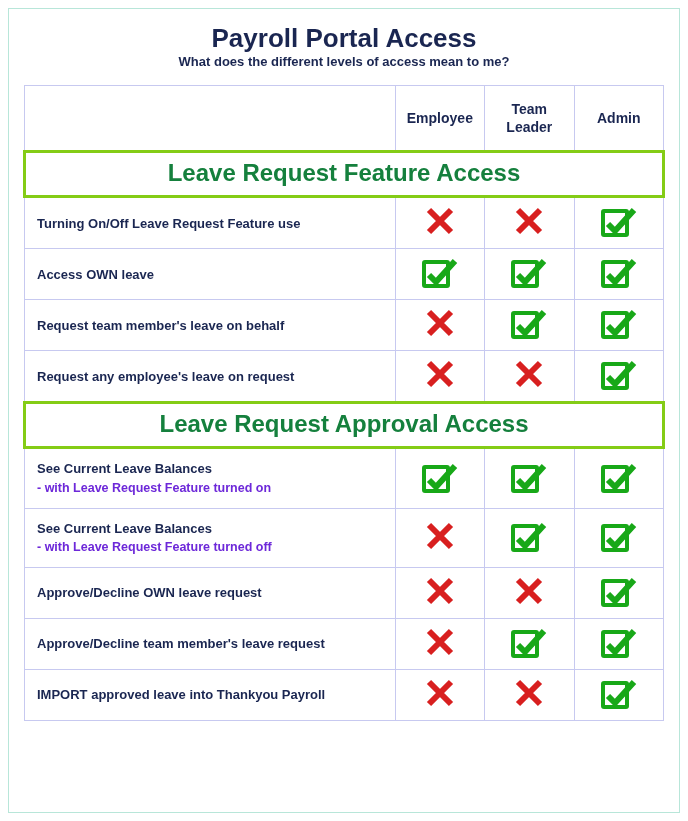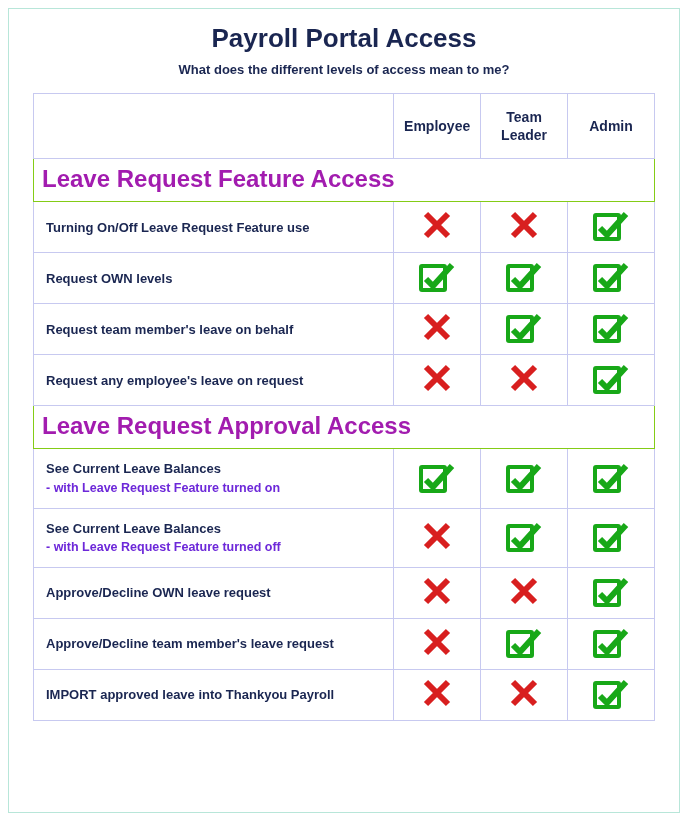--- a/index.html
+++ b/index.html
@@ -5,36 +5,36 @@
     * { box-sizing: border-box; margin: 0; padding: 0; }
     body {
       font-family: -apple-system, BlinkMacSystemFont, "Segoe UI", Arial, sans-serif;
       background: #fff;
       width: 688px;
       height: 821px;
       padding: 8px;
     }
     .wrapper {
       border: 1px solid #b8e6d9;
-      padding: 10px 24px 14px;
+      padding: 10px 14px 14px;
       height: 100%;
     }
     .title {
       text-align: center;
       font-size: 26px;
       font-weight: 800;
       color: #1a2651;
       margin-top: 4px;
     }
     .subtitle {
       text-align: center;
       font-size: 13px;
       font-weight: 600;
       color: #1a2651;
-      margin-top: 8px;
+      margin-top: 0;
       margin-bottom: 16px;
     }
     table {
       width: 100%;
       border-collapse: collapse;
       table-layout: fixed;
       border-radius: 29px;
     }
     th, td {
       border: 1px solid #c7c9f0;
@@ -48,22 +48,23 @@
       font-weight: 700;
       color: #1a2651;
       vertical-align: middle;
       line-height: 1.3;
     }
     thead th.feature-col { }
     tr.section-row td {
       padding: 6px 8px 8px;
       font-size: 24px;
       font-weight: 800;
-      color: #a21caf;
-      border: 1px solid #84cc16;
+      color: #15803d;
+      border: 3px solid #84cc16;
+      text-align: center;
     }
     td.feature {
       padding: 10px 12px;
       font-size: 13px;
       font-weight: 700;
       color: #1a2651;
       vertical-align: middle;
       line-height: 1.5;
     }
     td.feature .subnote {
@@ -113,21 +114,21 @@
                 <use href="#svg-cross"></use>
               </svg></span></td>
           <td class="cell"><span class="icon icon-cross"><svg viewBox="0 0 30 30">
                 <use href="#svg-cross"></use>
               </svg></span></td>
           <td class="cell"><span class="icon icon-check"><svg viewBox="0 0 38 34">
                 <use href="#svg-check"></use>
               </svg></span></td>
         </tr>
         <tr>
-          <td class="feature"><span>Request OWN levels</span></td>
+          <td class="feature"><span>Access OWN leave</span></td>
           <td class="cell"><span class="icon icon-check"><svg viewBox="0 0 38 34">
                 <use href="#svg-check"></use>
               </svg></span></td>
           <td class="cell"><span class="icon icon-check"><svg viewBox="0 0 38 34">
                 <use href="#svg-check"></use>
               </svg></span></td>
           <td class="cell"><span class="icon icon-check"><svg viewBox="0 0 38 34">
                 <use href="#svg-check"></use>
               </svg></span></td>
         </tr>

